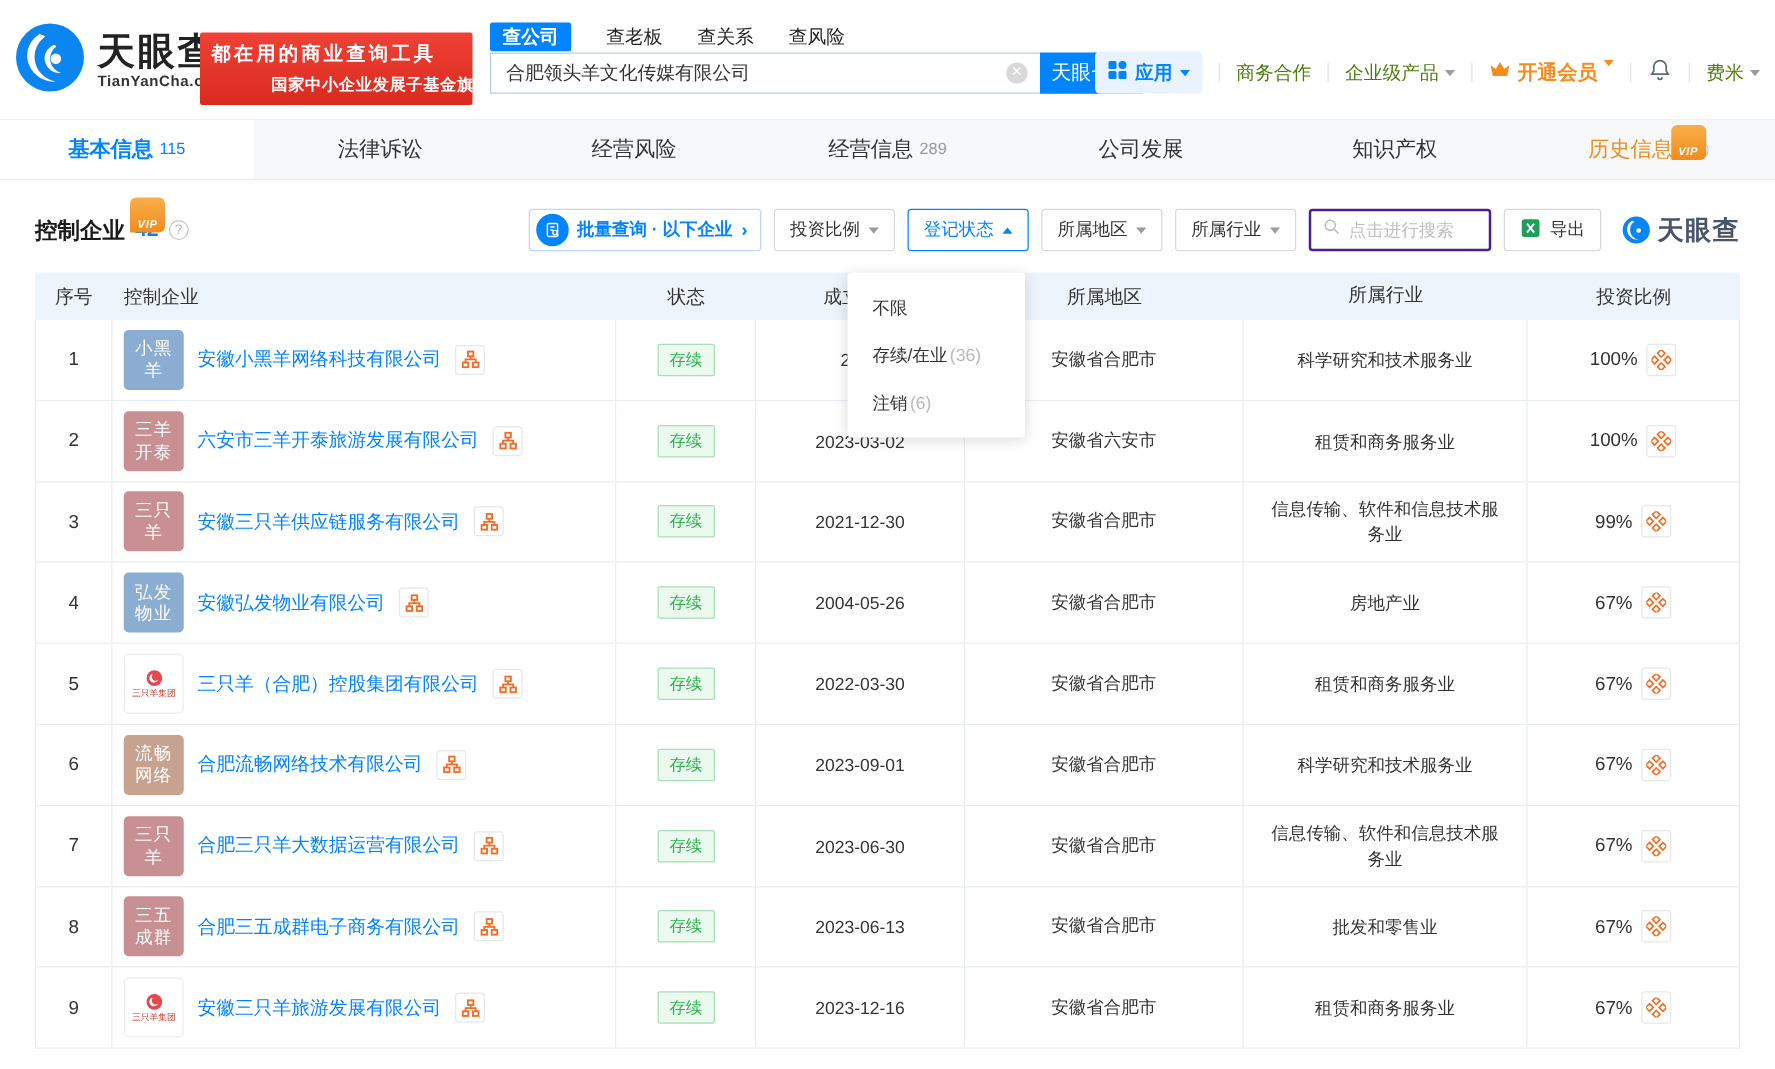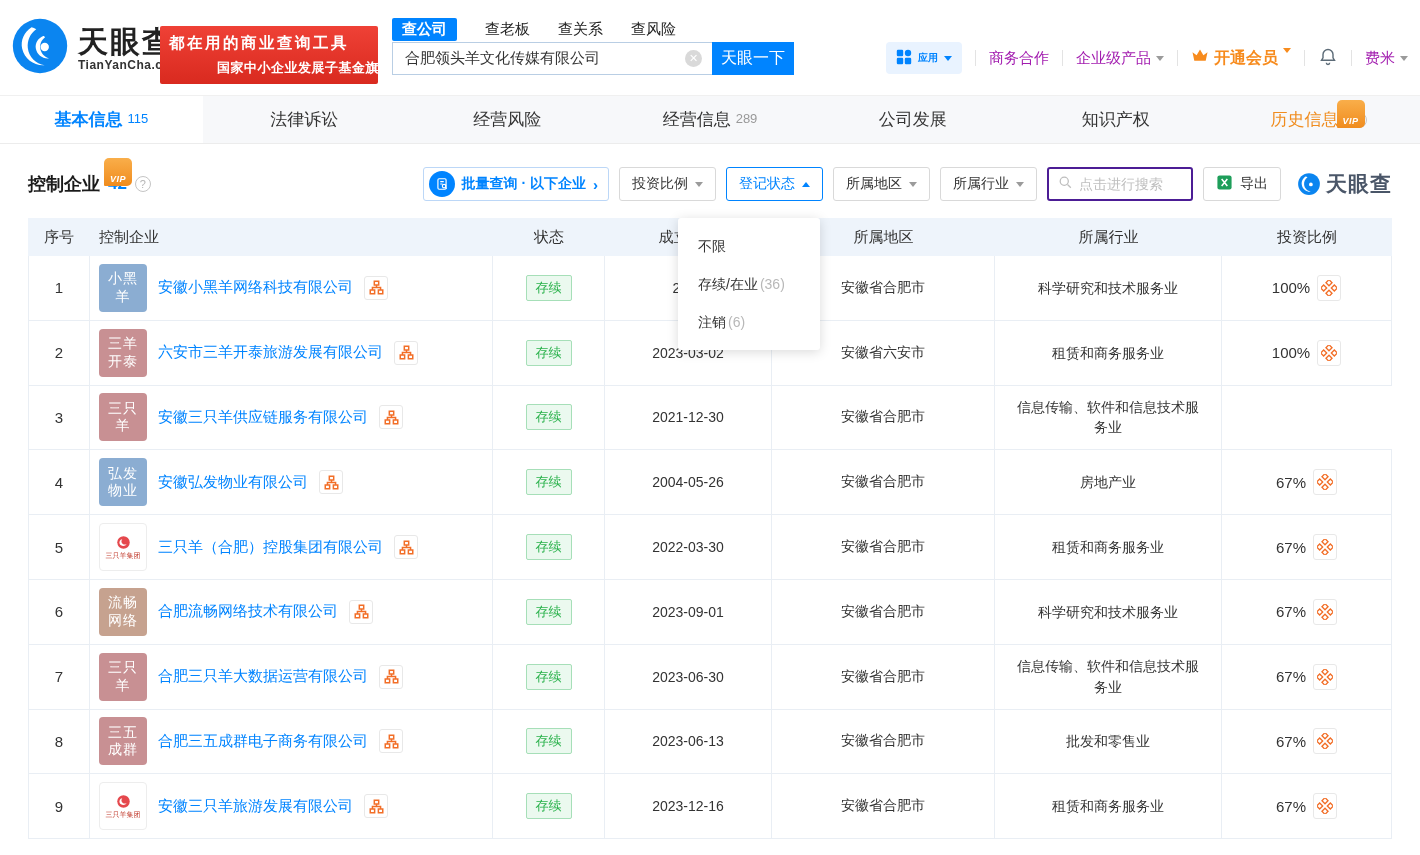--- a/index.html
+++ b/index.html
@@ -19,32 +19,32 @@
   .banner { position:absolute; left:160px; top:26px; width:218px; height:58px;
     background:linear-gradient(180deg,#ef4136,#d92a1f); color:#fff; padding:7px 9px;
     display:flex; flex-direction:column; justify-content:space-between; border-radius:2px; }
   .banner .l1 { font-size:15.5px; font-weight:bold; letter-spacing:2.5px; white-space:nowrap; }
   .banner .l2 { font-size:13px; font-weight:bold; letter-spacing:0.5px; white-space:nowrap;padding-left:48px; }
 
   .search-tabs { position:absolute; left:392px; top:18px; display:flex; align-items:center; gap:28px; }
   .search-tab { font-size:15px; color:#222; }
   .search-tab.active { background:#0084ff; color:#fff; font-weight:bold; padding:2px 10px; border-radius:2px; }
   .search-row { position:absolute; left:392px; top:42px; display:flex; height:33px; }
-  .search-input-wrap { position:relative; width:320px; height:33px; }
+  .search-input-wrap { position:relative; width:440px; height:33px; }
   .search-input { width:100%; height:100%; border:1px solid #b9cee4; border-right:none; padding:0 34px 0 12px;
     font-size:15px; color:#333; outline:none; font-family:inherit; }
   .clear-icon { position:absolute; right:10px; top:8px; width:17px; height:17px; border-radius:50%;
     background:#d9d9d9; color:#fff; font-size:11px; line-height:17px; text-align:center; }
   .search-btn { width:82px; height:33px; background:#0084ff; color:#fff; border:none; font-size:16px; font-family:inherit; }
 
   .topnav { position:absolute; right:12px; top:40px; height:36px; display:flex; align-items:center; gap:13px; }
   .nav-divider { width:1px; height:16px; background:#e3e3e3; }
   .app-chip { display:flex; align-items:center; gap:6px; background:#e9f3ff; border-radius:4px; padding:7px 10px; }
-  .app-chip span { color:#0084ff; font-size:10px; font-weight:bold; }
-  .nav-item { font-size:15px; color:#a21caf; display:flex; align-items:center; gap:5px;text-align:center; }
+  .app-chip span { color:#0084ff; font-size:15px; font-weight:bold; }
+  .nav-item { font-size:15px; color:#4d7c0f; display:flex; align-items:center; gap:5px;text-align:center; }
   .member { color:#f78b1d; font-weight:bold; font-size:16px; display:flex; align-items:flex-start; gap:5px; }
   .caret-d { width:0; height:0; border-left:4.5px solid transparent; border-right:4.5px solid transparent; border-top:5.5px solid #9b9b9b; }
   .caret-d.orange { border-top-color:#f78b1d; }
   .caret-u { width:0; height:0; border-left:4.5px solid transparent; border-right:4.5px solid transparent; border-bottom:5.5px solid #0084ff; }
 
   
   .tabstrip { display:flex; width:1420px; height:49px; background:#f7f8fa; border-top:1px solid #f0f0f0; border-bottom:1px solid #ececec; }
   .tab { flex:1; display:flex; align-items:center; justify-content:center; font-size:17px; color:#333; position:relative; }
   .tab.active { background:#fff; }
   .tab.active .tab-label { color:#0084ff; font-weight:bold; }
@@ -399,20 +399,31 @@
               <path d="M12 8v4M5.5 16v-4h13v4"></path>
             </svg>
         </span>
       </div>
       <div class="td c-status">
           <span class="badge" data-interactable="false">存续</span>
         </div>
       <div class="td c-date" data-interactable="false">2021-12-30</div>
       <div class="td c-region" data-interactable="false">安徽省合肥市</div>
       <div class="td c-industry" data-interactable="false">信息传输、软件和信息技术服务业</div>
+      <div class="td c-ratio">
+        <span data-interactable="false">99%</span>
+        <span class="icon-box" style="width:26px;height:26px" data-interactable="true">
+          <svg width="16" height="16" viewBox="0 0 24 24" fill="none" stroke="#f26e27" stroke-width="2">
+              <rect x="8.8" y="0.8" width="6.4" height="6.4" transform="rotate(45 12 4)"></rect>
+              <rect x="8.8" y="16.8" width="6.4" height="6.4" transform="rotate(45 12 20)"></rect>
+              <rect x="0.8" y="8.8" width="6.4" height="6.4" transform="rotate(45 4 12)"></rect>
+              <rect x="16.8" y="8.8" width="6.4" height="6.4" transform="rotate(45 20 12)"></rect>
+            </svg>
+        </span>
+      </div>
     </div>
 
     <div class="tr" data-interactable="false">
       <div class="td c-no" data-interactable="false">4</div>
       <div class="td c-company">
         <div class="logo-tile" data-interactable="true" style="background: rgb(139, 173, 210);">
           <span data-interactable="false">弘发</span>
             <span data-interactable="false">物业</span>
         </div>
         <a class="company-link" data-interactable="true">安徽弘发物业有限公司</a>

